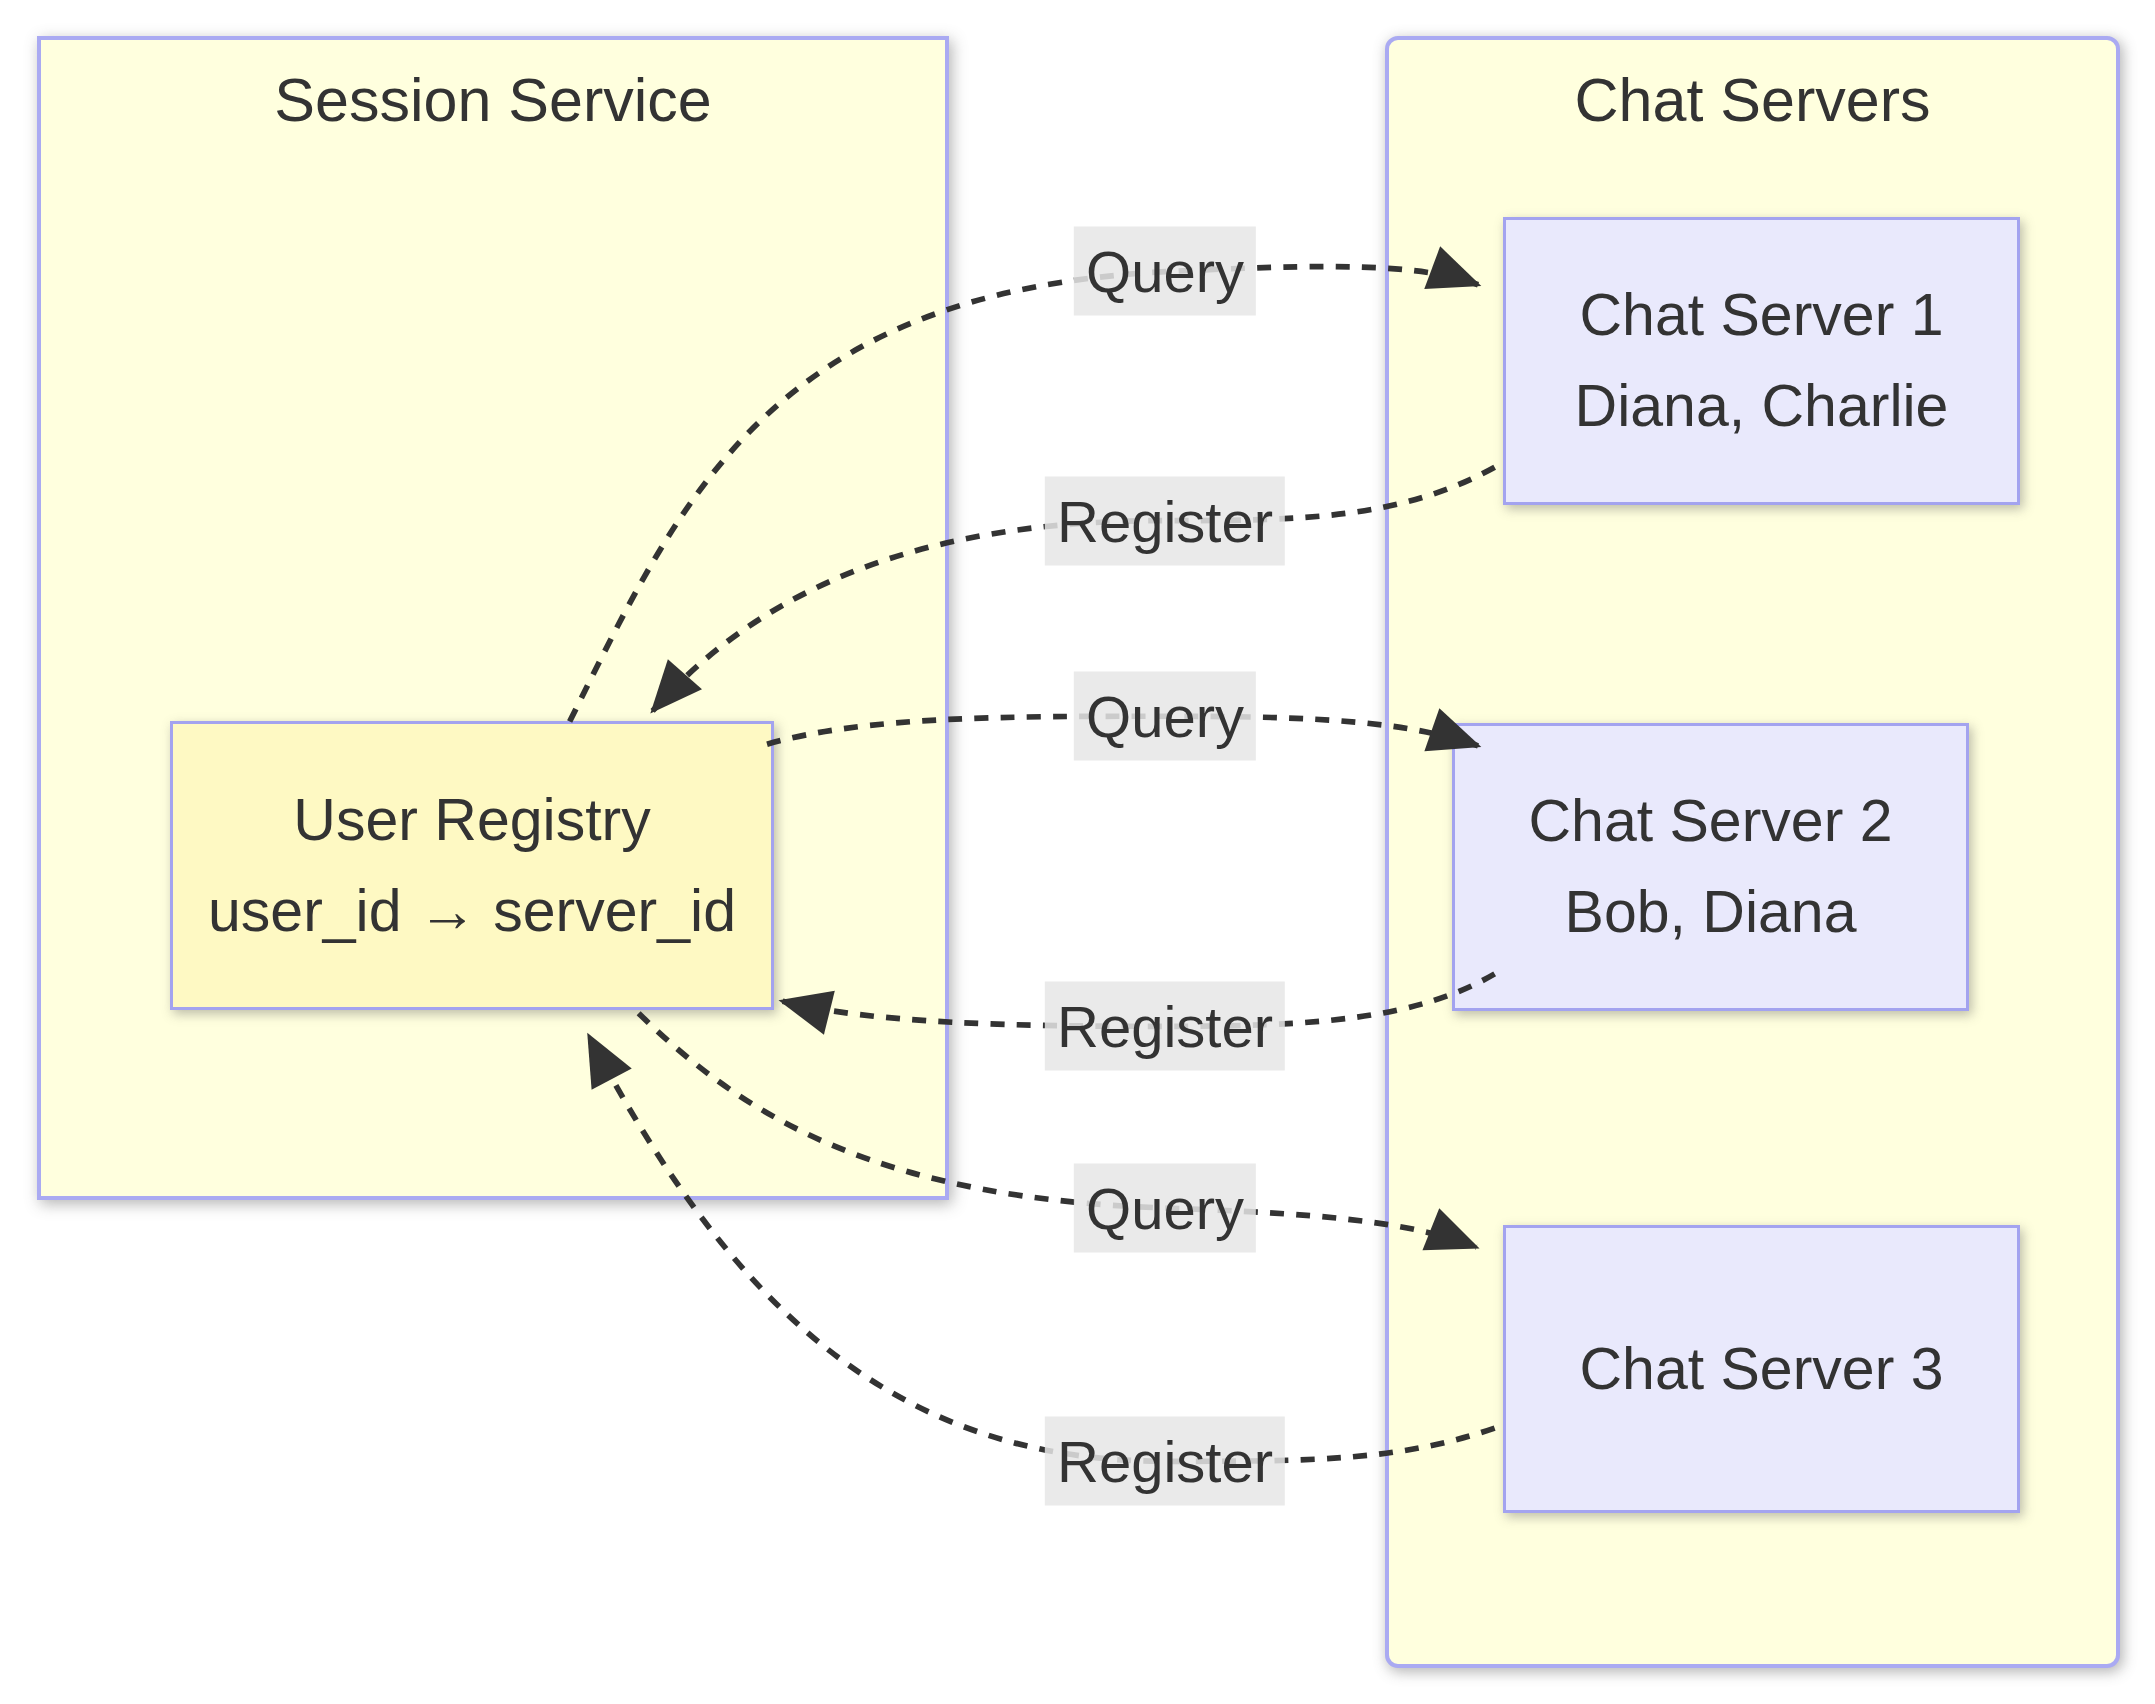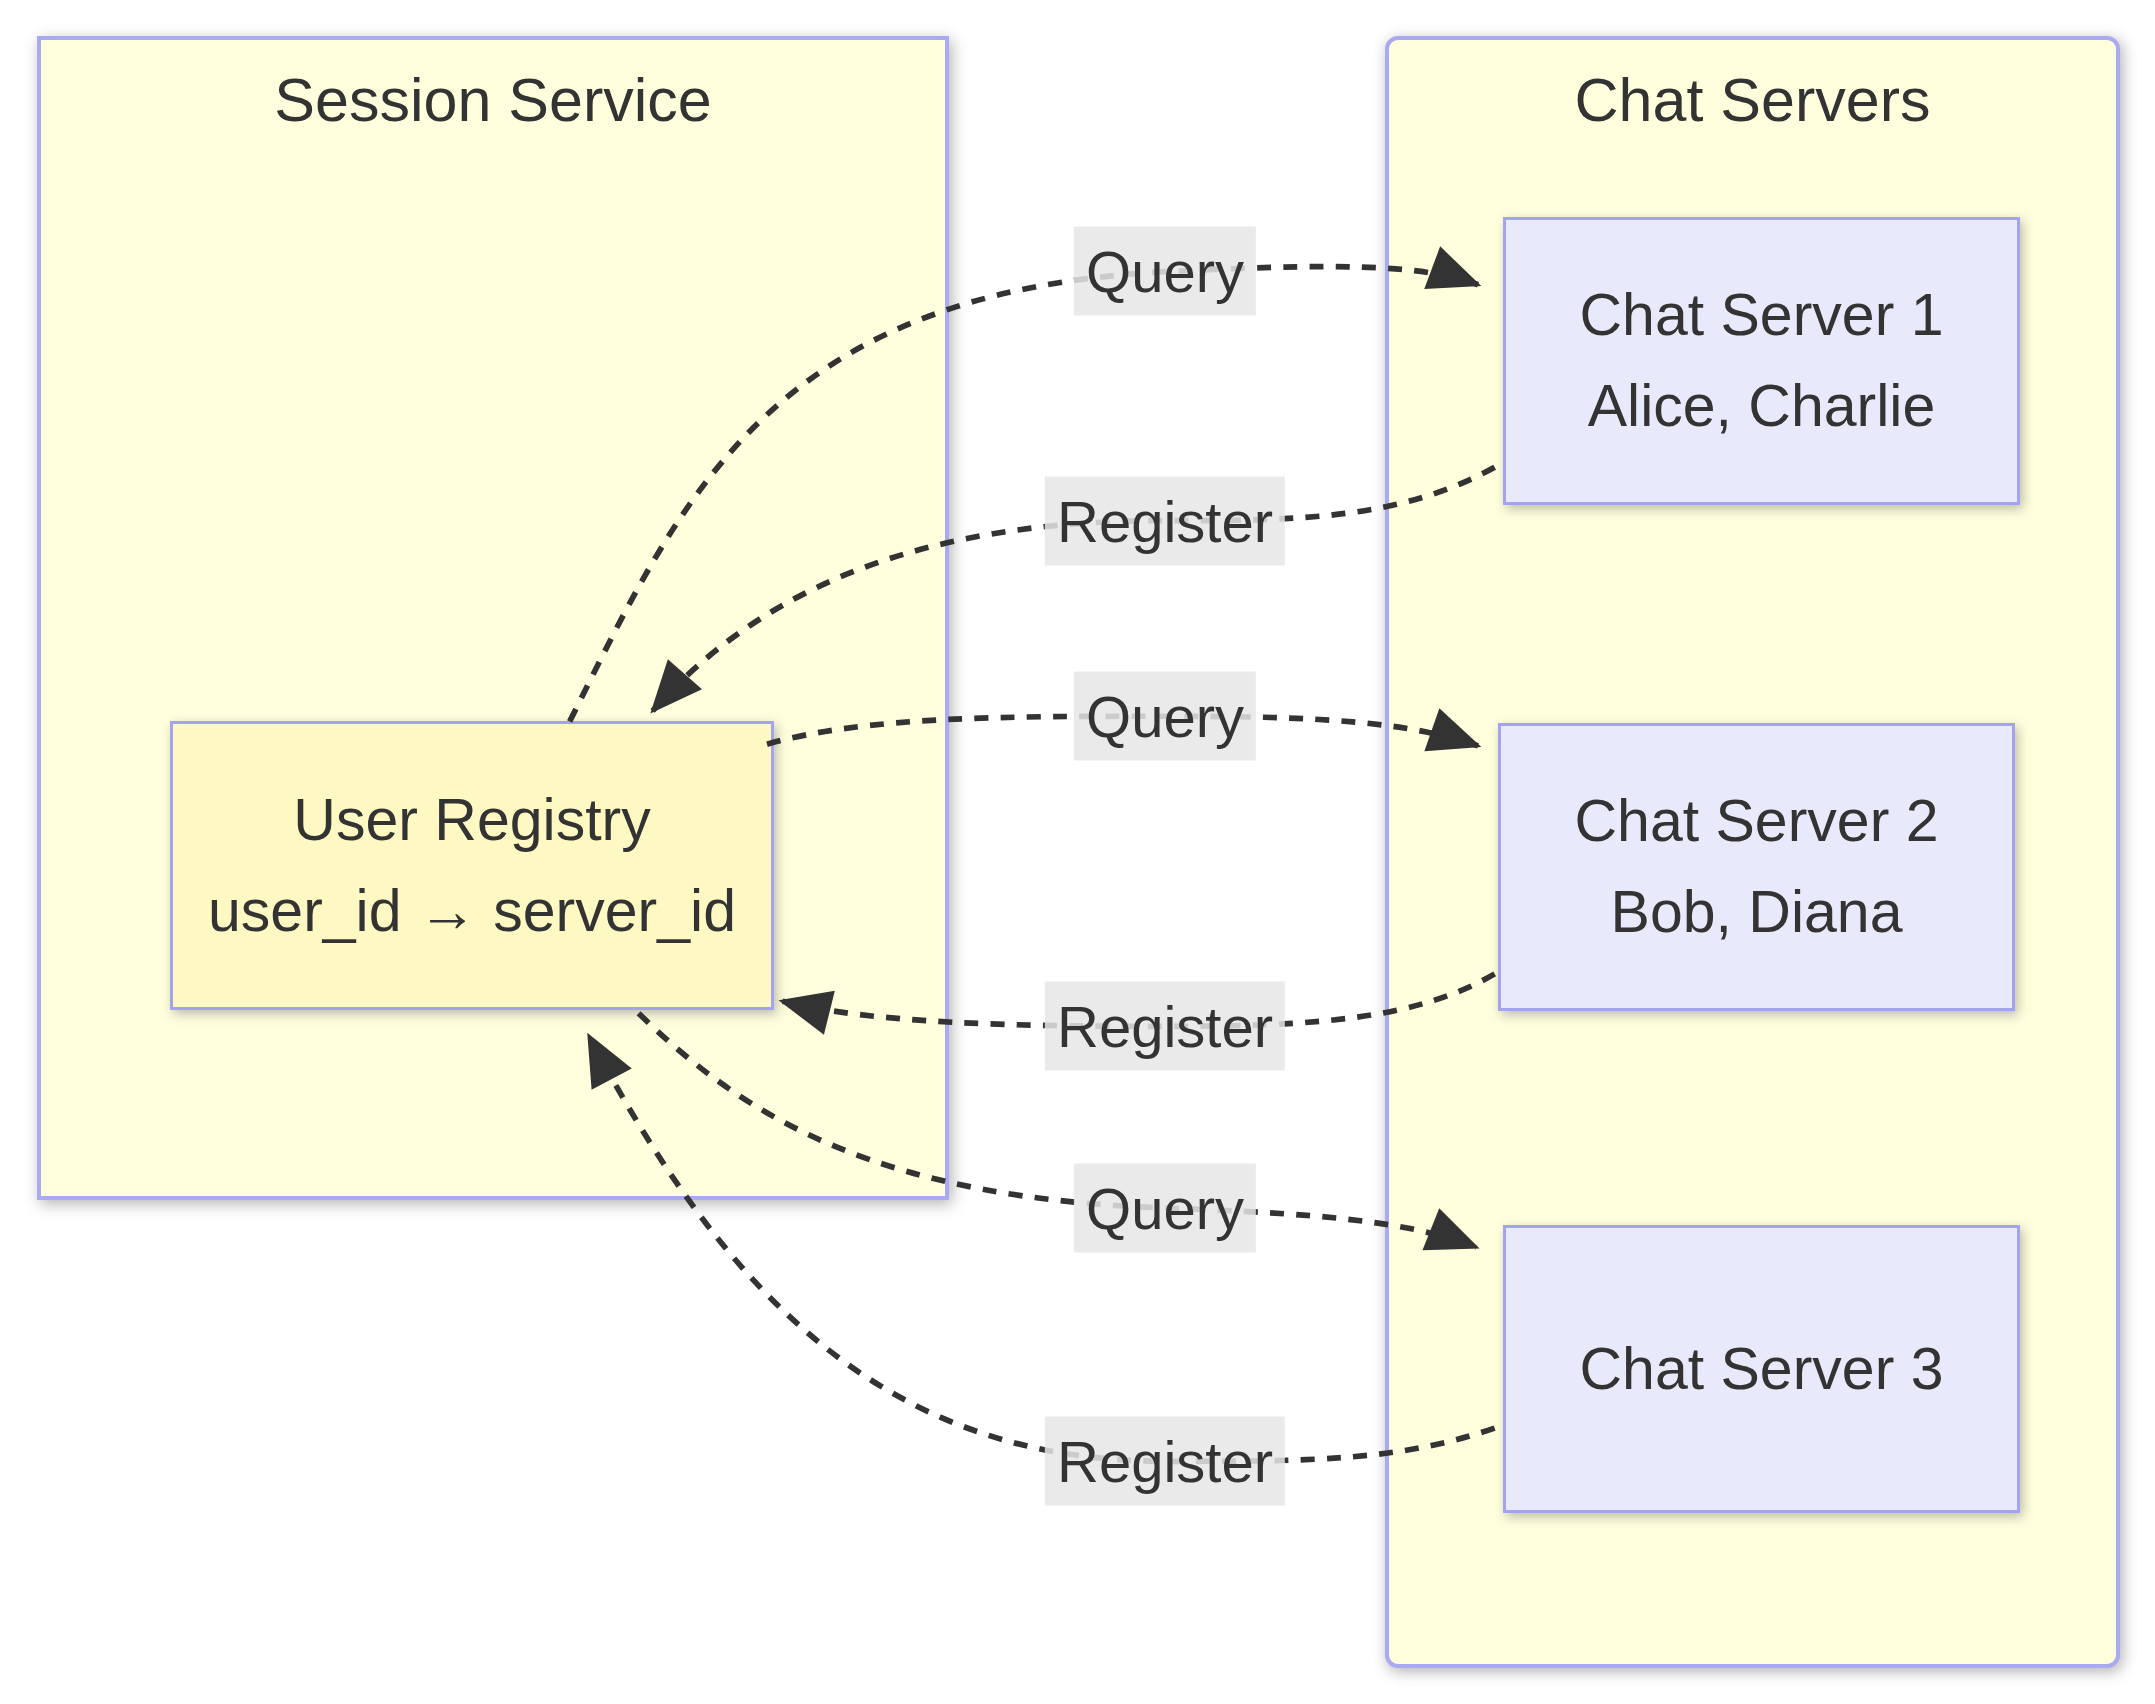--- a/index.html
+++ b/index.html
@@ -57,21 +57,21 @@
     box-shadow: 2.6px 3.5px 10.5px rgba(90, 90, 90, 0.40);
     color: #333333;
     margin-left: 8px;
   }
   .node-registry {
     left: 162px; top: 721px; width: 604px; height: 289px;
     background: #fef9c3;
   }
   .node-server { background: #e9e9fc; }
   .node-server-1 { left: 1495px; top: 217px;  width: 517px; height: 288px; }
-  .node-server-2 { left: 1490px; top: 723px;  width: 517px; height: 288px; }
+  .node-server-2 { left: 1444px; top: 723px;  width: 517px; height: 288px; }
   .node-server-3 { left: 1495px; top: 1225px; width: 517px; height: 288px; }
 
   
   svg.edges {
     position: absolute;
     left: 0; top: 0;
     width: 2156px;
     height: 1705px;
     z-index: 5;
     pointer-events: none;
@@ -115,21 +115,21 @@
     <div class="cluster-title">Chat Servers</div>
   </div>
 
   <div class="node node-registry">
     <div>User Registry</div>
     <div>user_id → server_id</div>
   </div>
 
   <div class="node node-server node-server-1">
     <div>Chat Server 1</div>
-    <div>Alice, Charlie</div>
+    <div>Diana, Charlie</div>
   </div>
   <div class="node node-server node-server-2">
     <div>Chat Server 2</div>
     <div>Bob, Diana</div>
   </div>
   <div class="node node-server node-server-3">
     <div>Chat Server 3</div>
   </div>
 
   <svg class="edges" viewBox="0 0 2468 1952" xmlns="http://www.w3.org/2000/svg">

